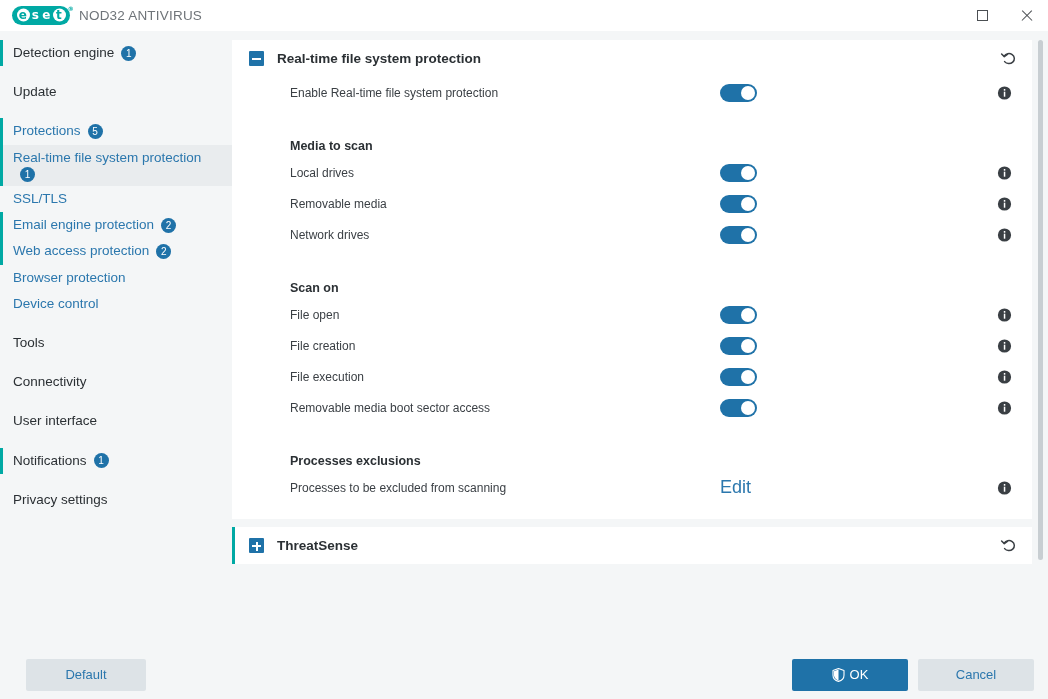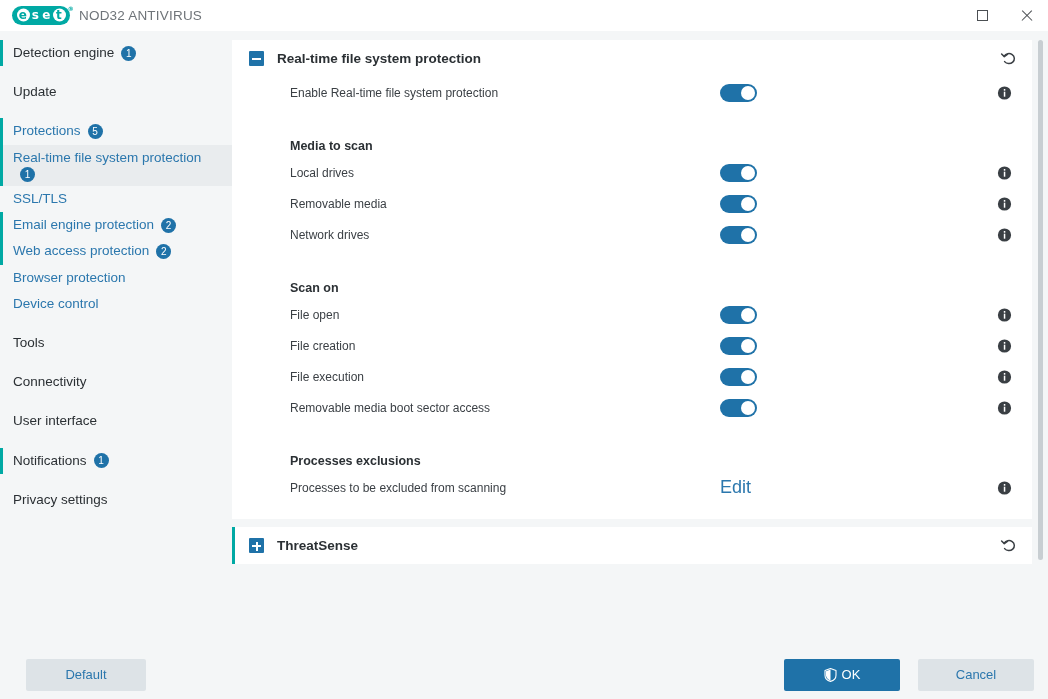--- a/index.html
+++ b/index.html
@@ -431,21 +431,21 @@
   .btn-cancel  { width: 116px; background: #dde3e7; color: #2b77ad; }
   .btn-ok {
     width: 116px;
     background: #1f72a8;
     color: #ffffff;
   }
   .footer-right {
     position: absolute;
     right: 14px;
     display: flex;
-    gap: 18px;
+    gap: 10px;
   }
   .shield {
     width: 13px;
     height: 14px;
     flex: none;
   }
 </style>
 </head>
 <body>
 

